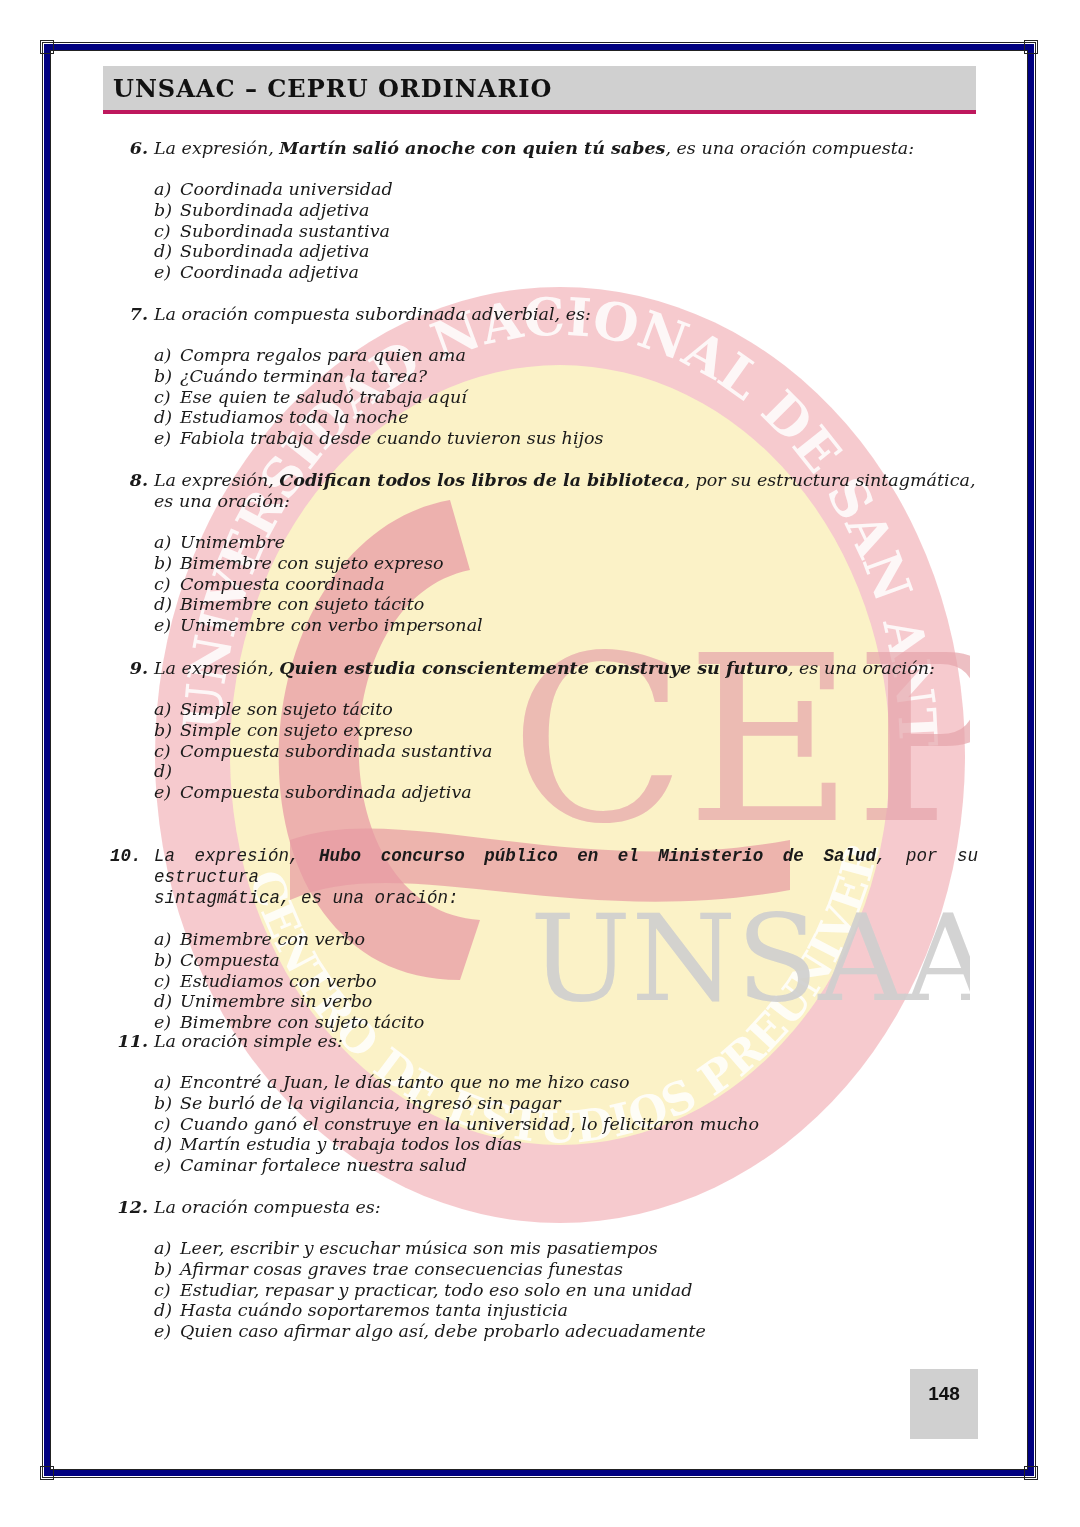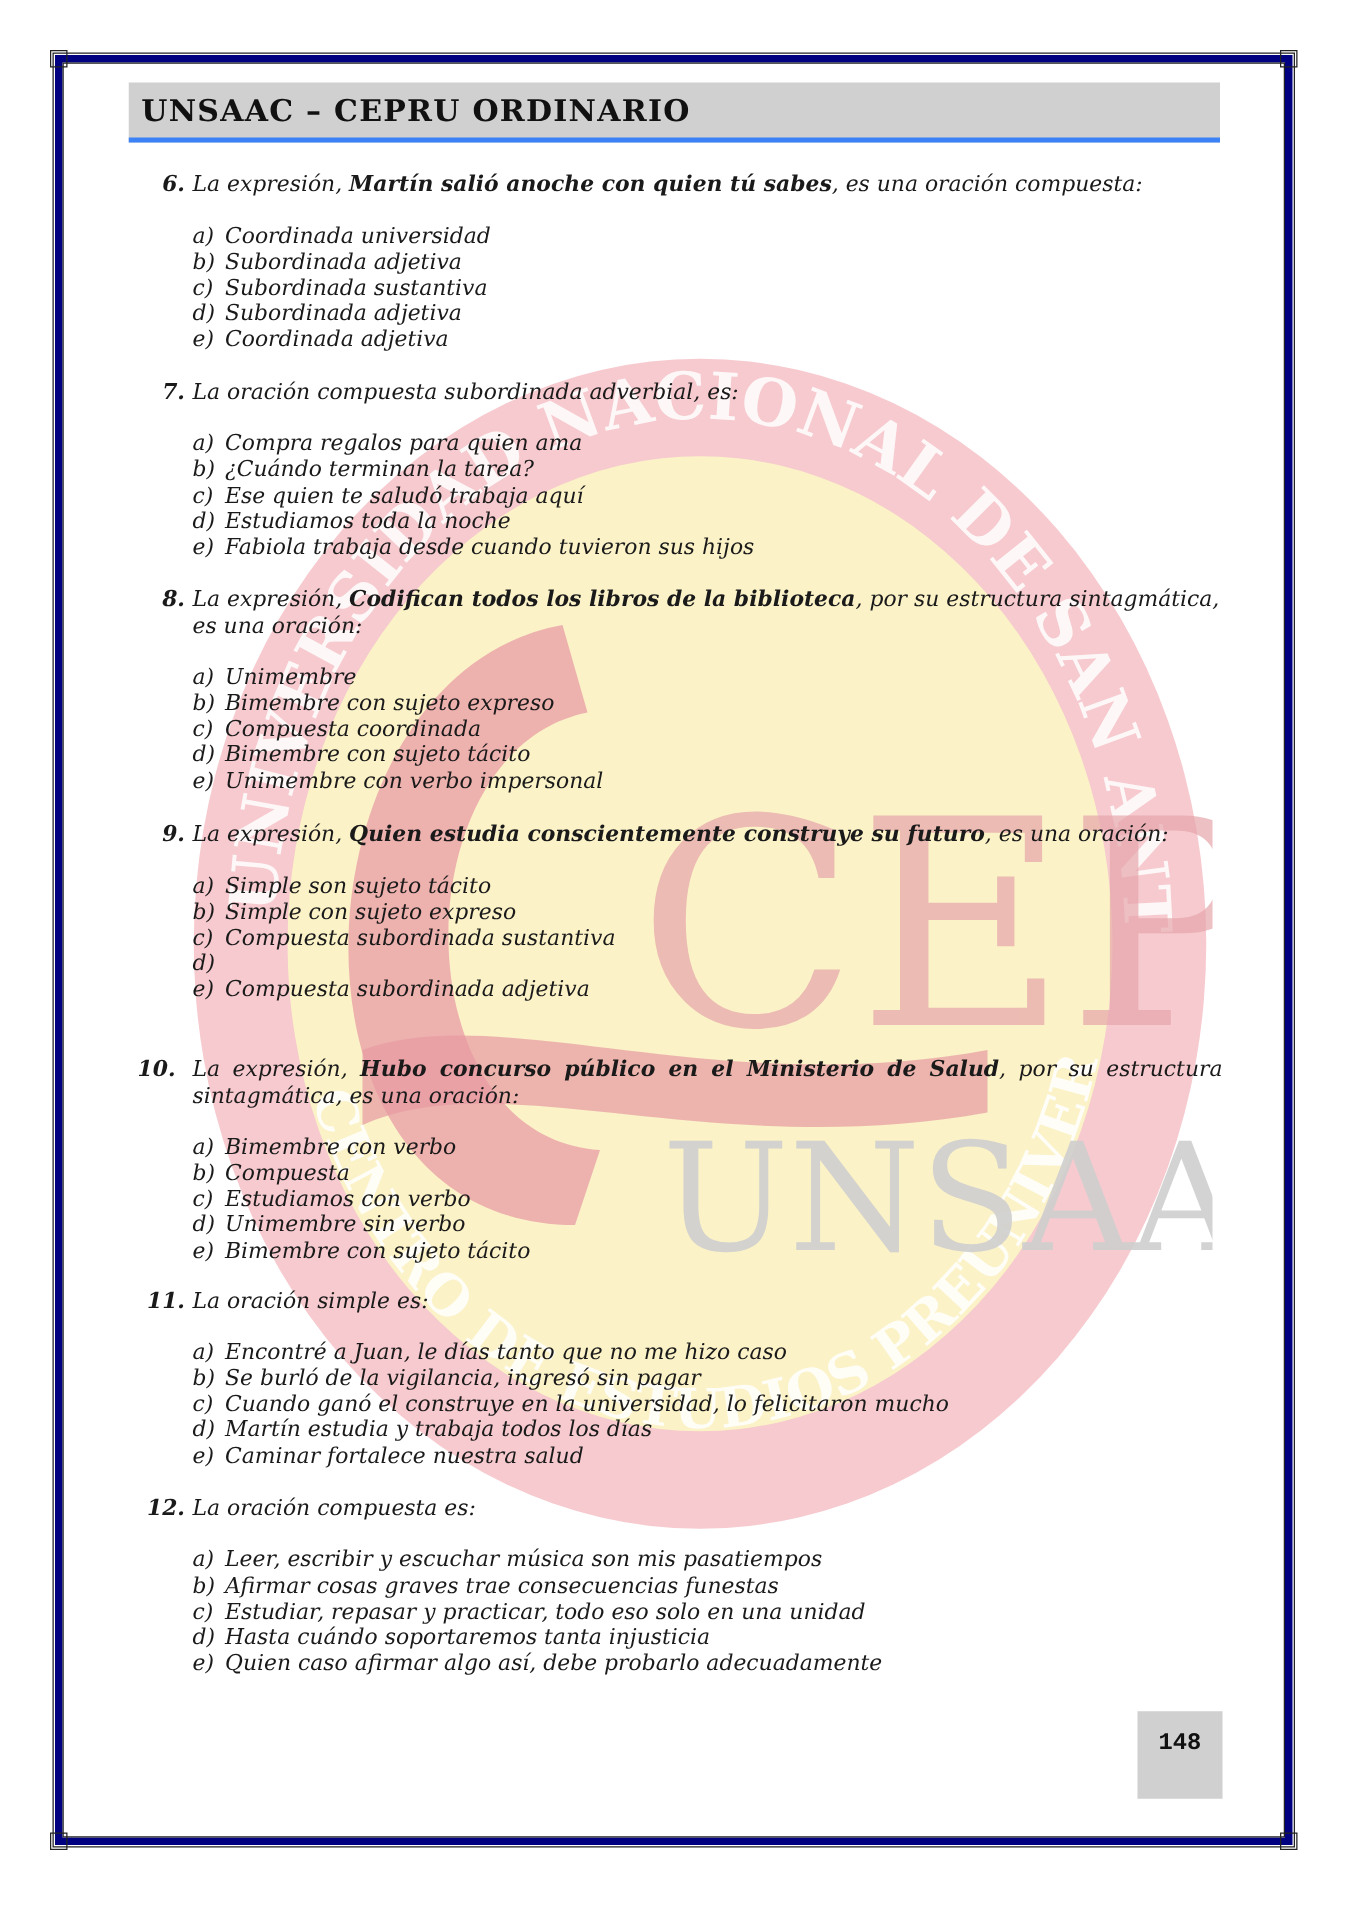--- a/index.html
+++ b/index.html
@@ -38,21 +38,21 @@
     .watermark {
       position: absolute; left: 150px; top: 280px; width: 820px; height: 950px;
       pointer-events: none;
     }
     .watermark svg { width: 100%; height: 100%; }
 
     
     .header {
       position: absolute; left: 103px; top: 66px; width: 873px; height: 44px;
       background: #d0d0d0;
-      border-bottom: 4px solid #3b82f6;
+      border-bottom: 4px solid #be185d;
       box-sizing: content-box;
     }
     .header-title {
       position: absolute; left: 10px; top: 8px;
       font-family: "DejaVu Serif", serif;
       font-weight: bold; font-size: 24px; letter-spacing: 1px;
       color: #111;
     }
 
     
@@ -62,34 +62,34 @@
     .question { position: absolute; left: 0; width: 868px; }
     .q-stem {
       position: relative; padding-left: 44px;
       font-style: italic; font-size: 17.5px; line-height: 21px;
     }
     .q-num {
       position: absolute; left: 0; top: 0; width: 38px; text-align: right;
       font-weight: bold; font-style: italic;
     }
     .q-stem b { font-weight: bold; }
-    .q-stem.justify { text-align: justify; text-align-last: left; }
+    .q-stem.justify { text-align: justify; text-align-last: left; font-family: Liberation Mono, monospace; }
     .q-stem.justify .line1 { display: block; text-align: justify; text-align-last: justify; }
     .options { list-style: none; margin: 0; padding: 0 0 0 44px; }
     .option {
       font-style: italic; font-size: 17.5px; line-height: 20.8px;
       display: flex;
     }
     .opt-letter { width: 26px; flex: none; }
 
     
     .page-num {
       position: absolute; left: 910px; top: 1369px; width: 68px; height: 70px;
       background: #d0d0d0;
-      font-family: Liberation Mono, monospace; font-weight: bold; font-size: 19px;
+      font-family: Liberation Sans, sans-serif; font-weight: bold; font-size: 19px;
       text-align: center; line-height: 50px; color: #111;
     }
   </style>
 </head>
 <body>
 
 <div class="frame-outer"></div>
 <div class="frame-blue"></div>
 <div class="frame-inner"></div>
 <div class="corner tl"></div>

